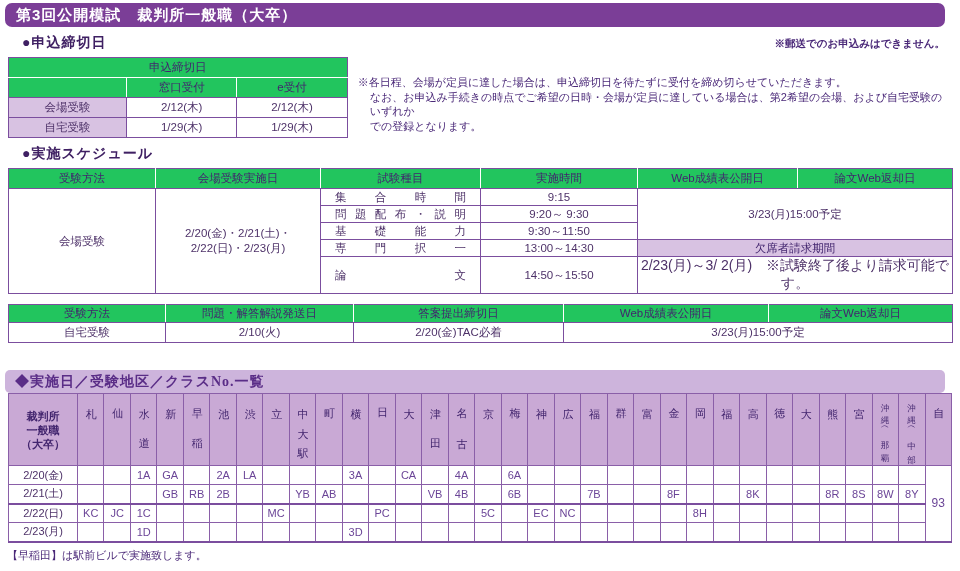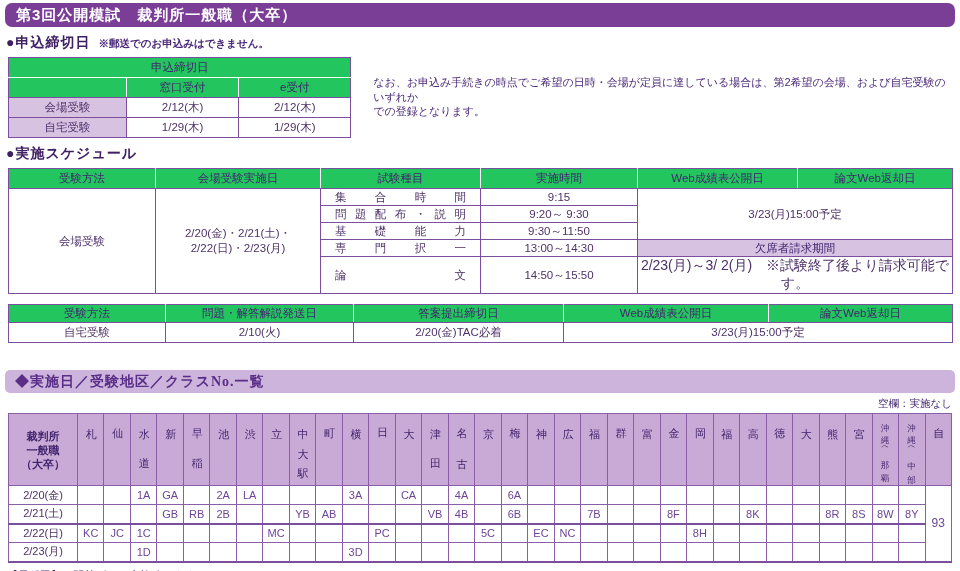--- a/index.html
+++ b/index.html
@@ -2,31 +2,31 @@
 <html><head>
 <meta charset="utf-8">
 <style>
   * { box-sizing: border-box; margin: 0; padding: 0; }
   html,body { background:#fff; }
   body {
     width: 960px; height: 571px; overflow: hidden;
     font-family: "Liberation Sans", sans-serif;
     color: #533568;
   }
-  .page { width: 960px; height: 498px; padding: 3px 5px 0 5px; position: relative; }
+  .page { width: 960px; height: 498px; padding: 3px 15px 0 5px; position: relative; }
 
   
   .title-bar {
     background: #7B3E97; border-radius: 7px; height: 24px;
     display: flex; align-items: center; padding-left: 11px;
   }
   .title-bar span { color: #fff; font-weight: bold; font-size: 15px; letter-spacing: 1px; }
 
   
-  .sec-head { display: flex; align-items: baseline; margin: 7px 0 5px 1px; }
+  .sec-head { display: flex; align-items: baseline; margin: 7px 0 5px 17px; justify-content: space-between; }
   .sec-title { font-size: 14px; font-weight: bold; color: #3F2063; letter-spacing: 1px; }
   .sec-note { font-size: 10.5px; color: #4A2878; margin-left: 8px; font-weight: bold; }
 
   
   table { border-collapse: collapse; table-layout: fixed; }
   th, td { font-size: 11.5px; overflow: hidden; }
   th {
     background: #22c55e; color: #42256E; font-weight: normal;
     border: 1px solid #fff; border-top: 1px solid #7B4E9E; border-bottom: 1px solid #7B4E9E;
     height: 20px; text-align: center;
@@ -125,20 +125,21 @@
       </tr>
       <tr>
         <td class="lbl">自宅受験</td>
         <td>1/29(木)</td>
         <td>1/29(木)</td>
       </tr>
     </tbody>
       </table>
 
     <div class="notes">
+      <div class="note-line">※各日程、会場が定員に達した場合は、申込締切日を待たずに受付を締め切らせていただきます。</div>
       <div class="note-line indent">なお、お申込み手続きの時点でご希望の日時・会場が定員に達している場合は、第2希望の会場、および自宅受験のいずれか</div>
       <div class="note-line indent">での登録となります。</div>
     </div>
   </div>
 
   <div class="sec-head">
     <span class="sec-title">●実施スケジュール</span>
   </div>
 
   <table class="tbl-venue">
@@ -209,21 +210,20 @@
       <td>2/10(火)</td>
       <td>2/20(金)TAC必着</td>
       <td colspan="2">3/23(月)15:00予定</td>
     </tr>
   </tbody>
     </table>
 
   <div class="class-bar">
     <span>◆実施日／受験地区／クラスNo.一覧</span>
   </div>
-  <div class="blank-note">空欄：実施なし</div>
 
   <table class="tbl-class" id="class-table">
       <colgroup>
         <col class="c0">
         <col>
         <col>
         <col>
         <col>
         <col>
         <col>

